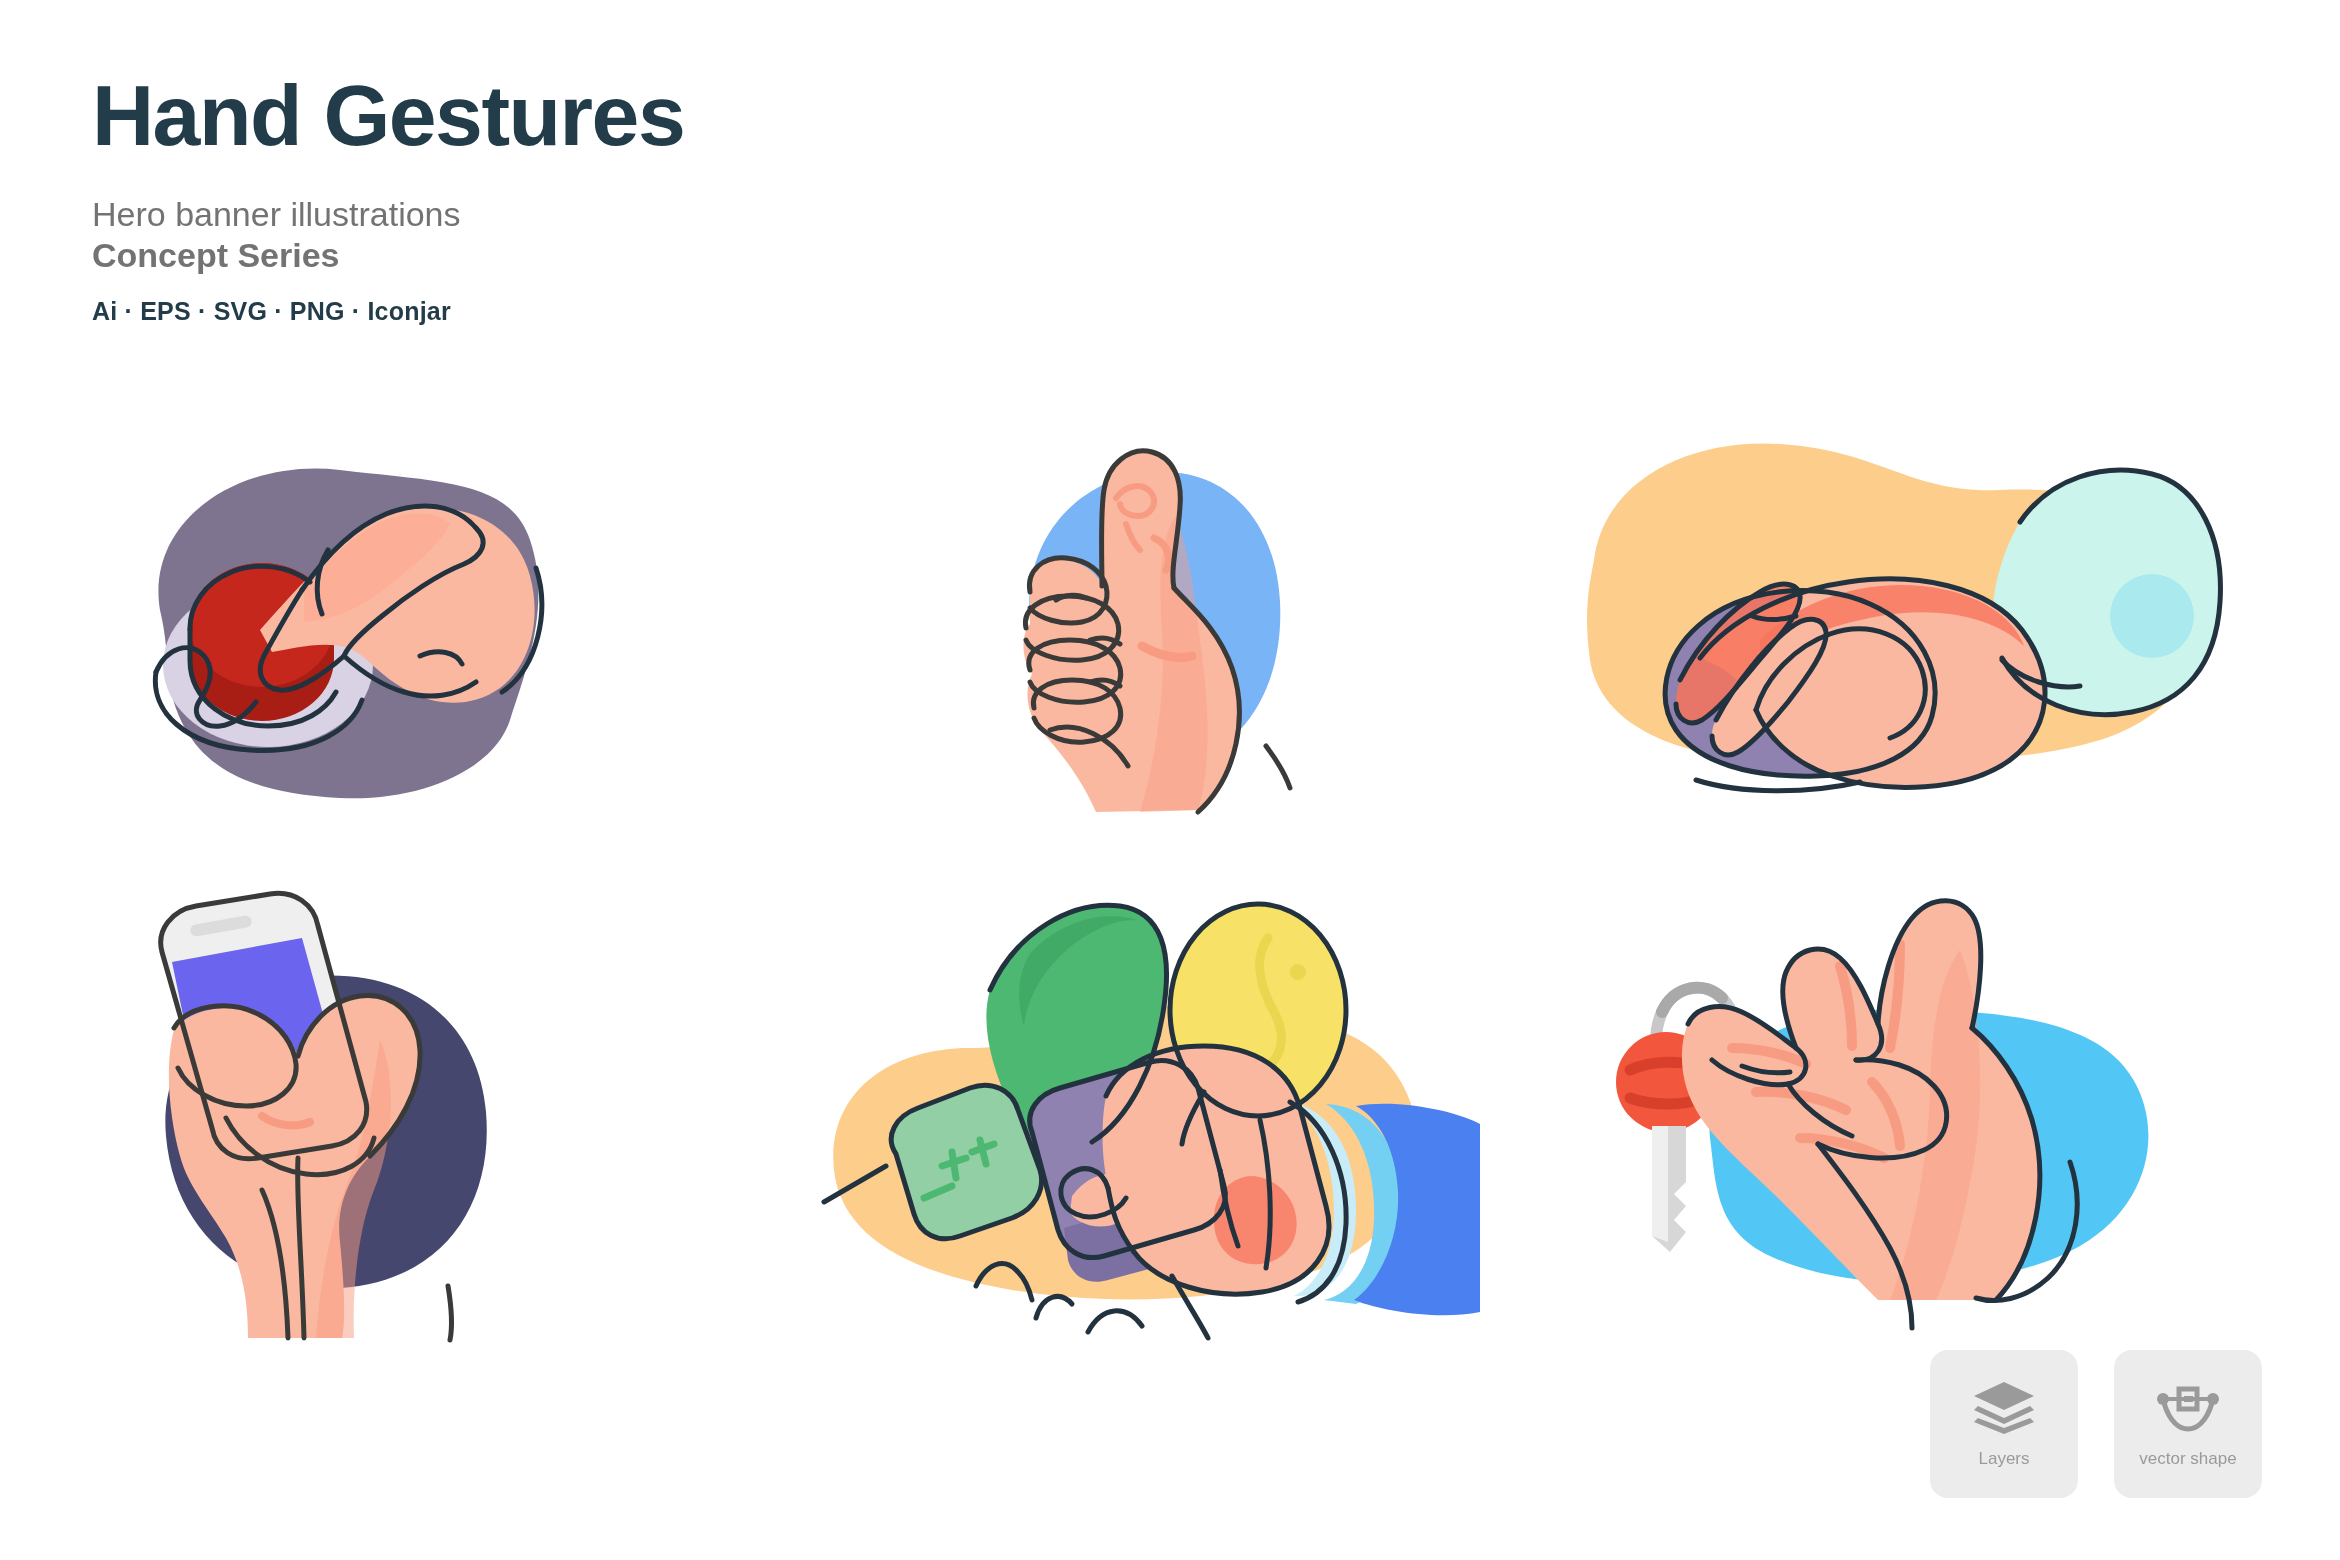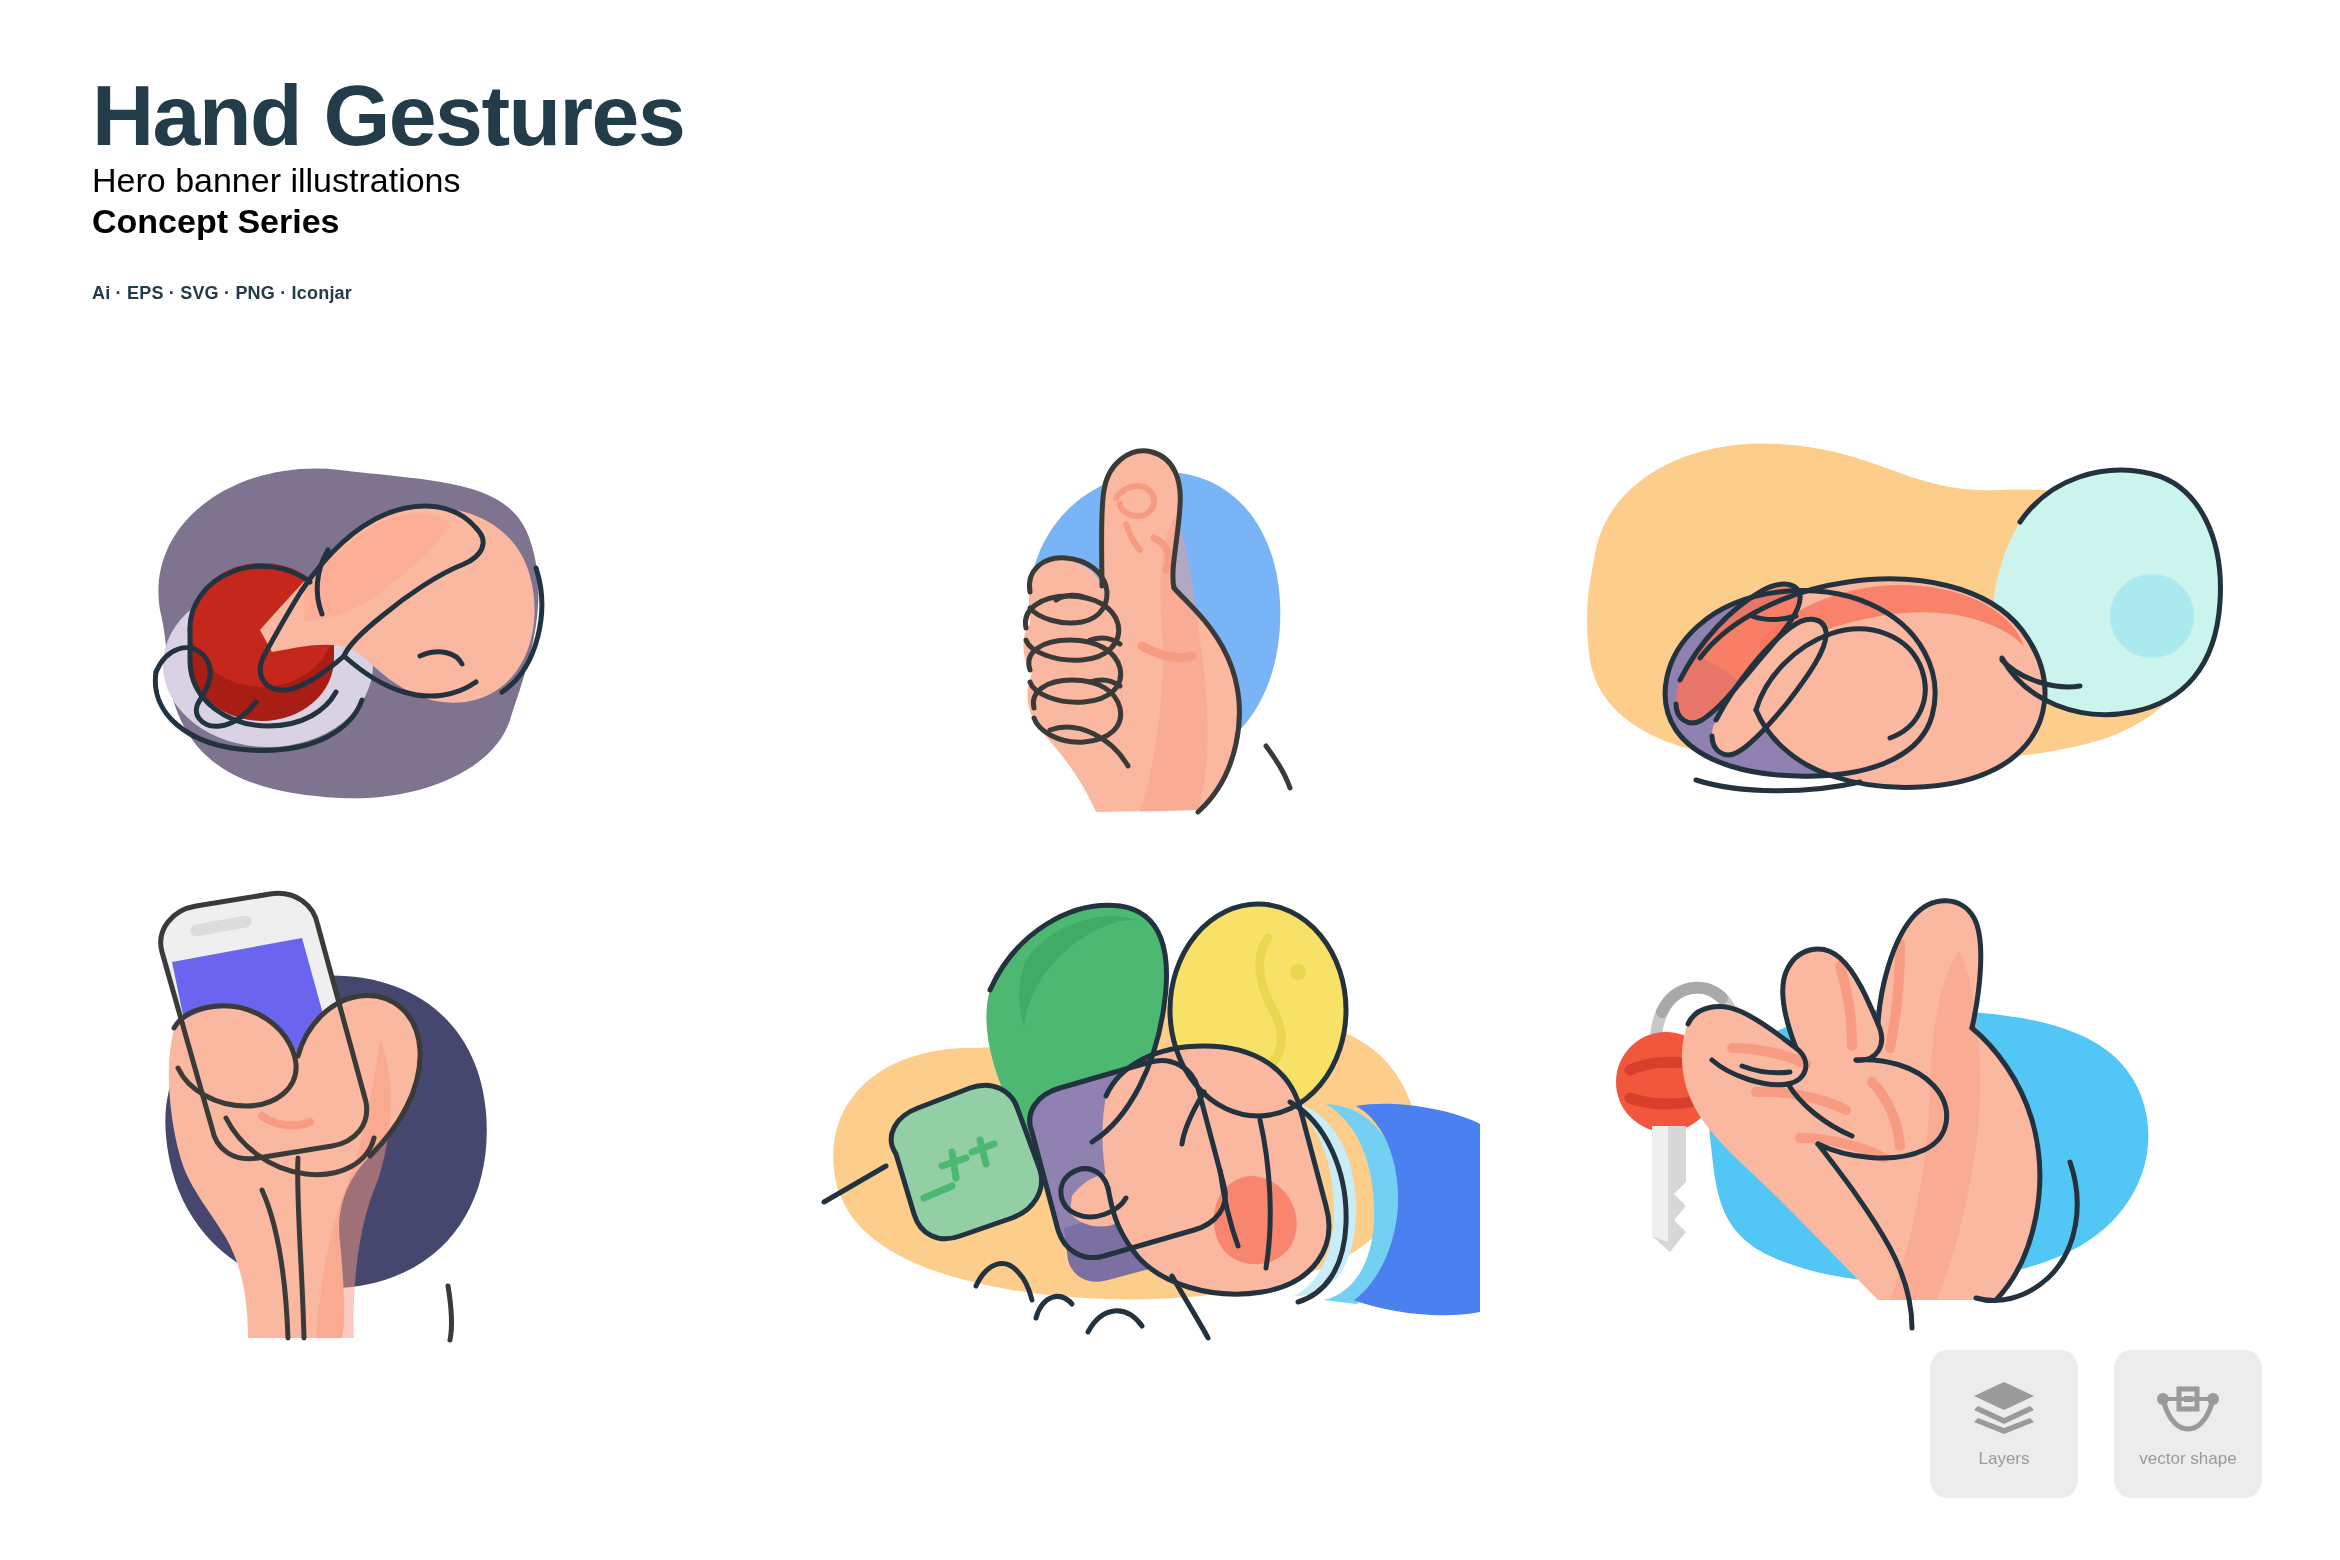--- a/index.html
+++ b/index.html
@@ -12,24 +12,24 @@
   }
   .page{position:relative;width:2340px;height:1560px;background:#fff;}
 
   
   .header{position:absolute;left:92px;top:72px;}
   .title{
     font-size:86px;font-weight:700;letter-spacing:-1.5px;
     line-height:1.02;color:#233c4a;margin:0;
   }
   .subtitle{
-    font-size:34px;font-weight:400;line-height:1.22;color:#000000;
+    margin-top:34px;font-size:34px;font-weight:400;line-height:1.22;color:#737373;
   }
   .subtitle .strong{font-weight:700;display:block;}
-  .formats{margin-top:40px;font-size:18px;font-weight:700;color:#233c4a;letter-spacing:.2px;}
+  .formats{margin-top:20px;font-size:25px;font-weight:700;color:#233c4a;letter-spacing:.2px;}
 
   
   .grid{position:absolute;left:70px;top:420px;width:2190px;height:940px;}
   .cell{position:absolute;}
   .cell svg{display:block;overflow:visible;}
 
   
   .badges{position:absolute;right:78px;bottom:62px;display:flex;gap:36px;}
   .badge{
     width:148px;height:148px;border-radius:18px;background:#ececec;

